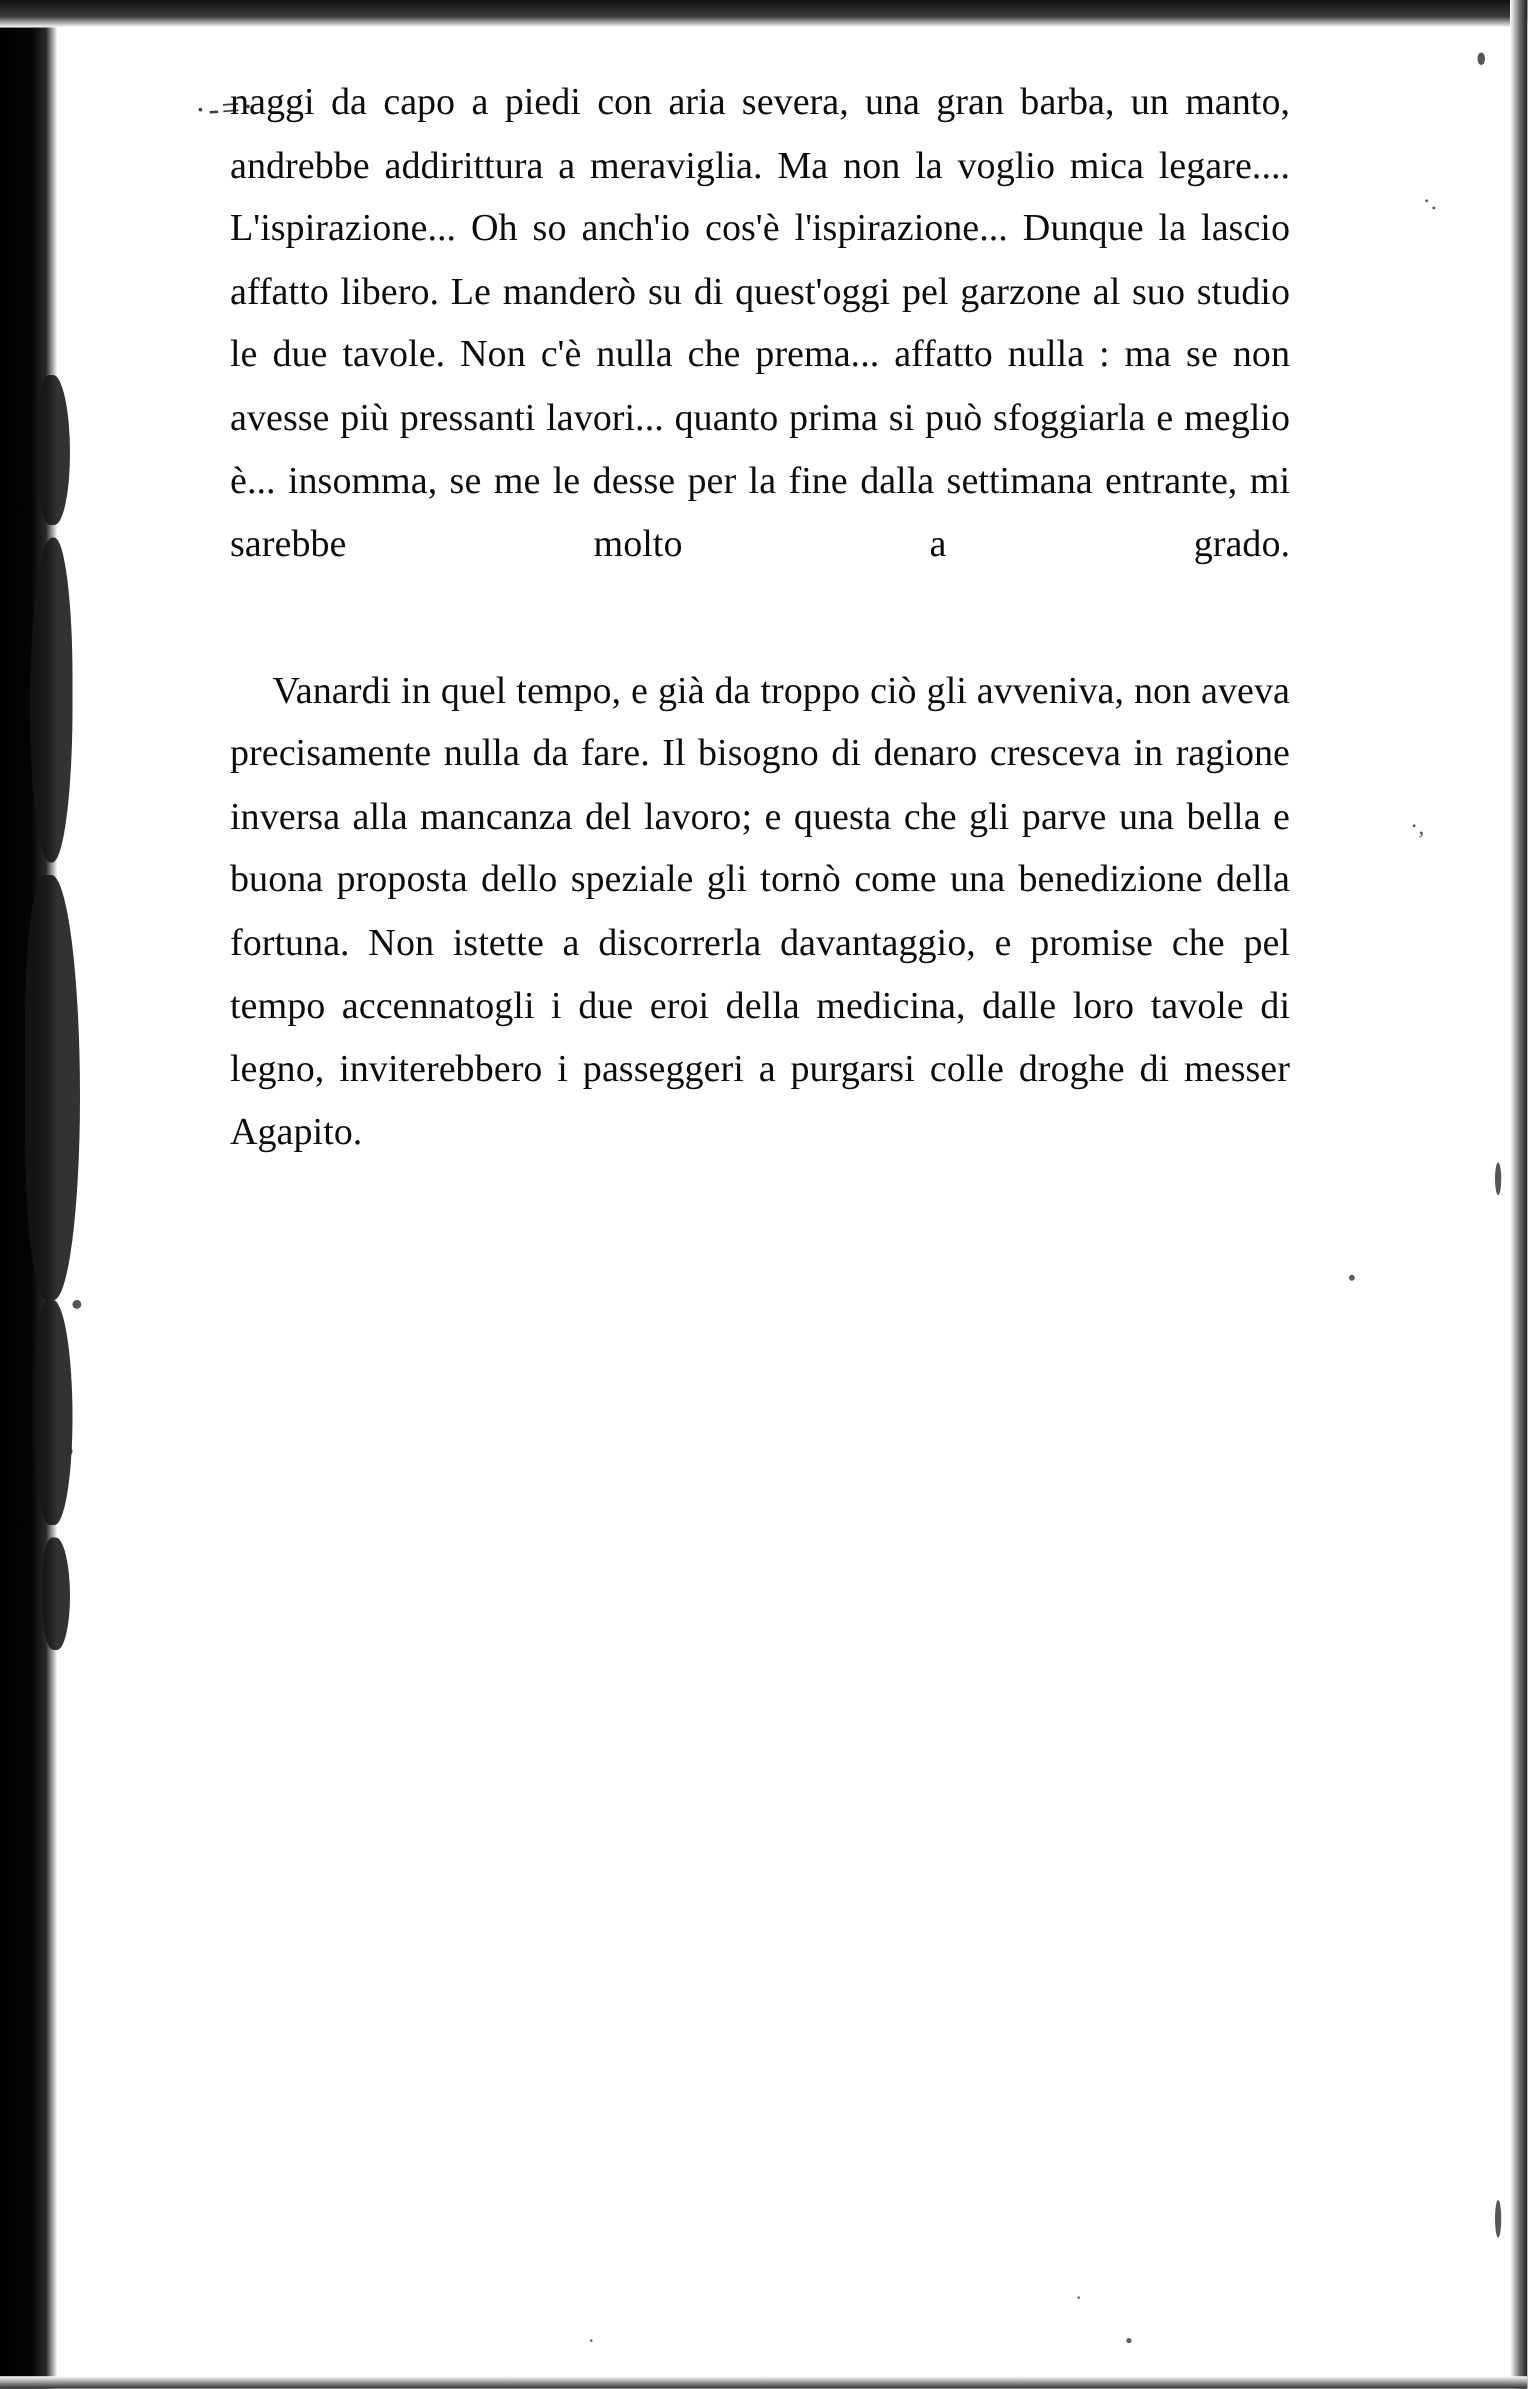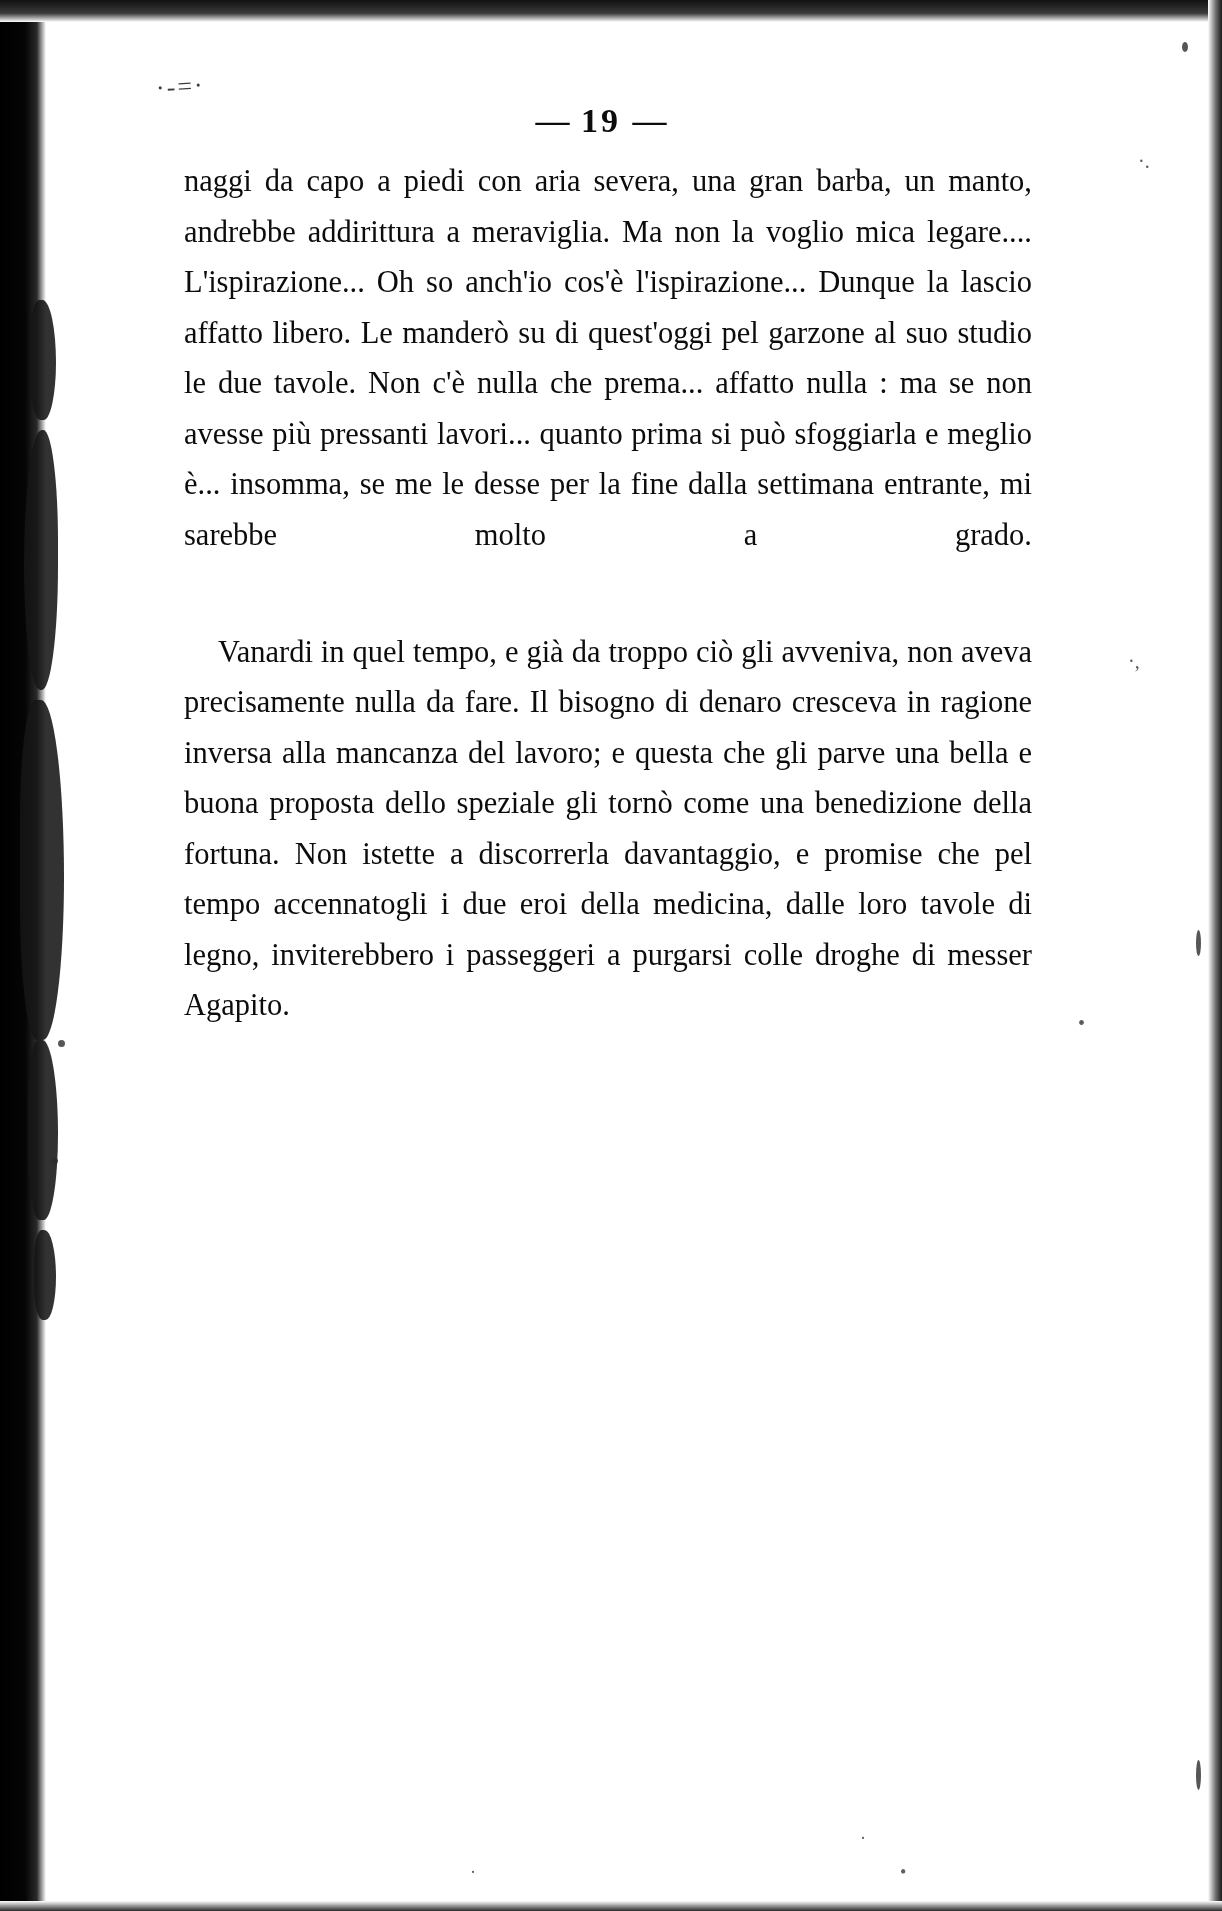--- a/index.html
+++ b/index.html
@@ -161,25 +161,20 @@
   <div class="margin-mark" style="left:1128px; top:650px;">·,</div>
   <div class="margin-mark" style="left:1078px; top:1012px;">•</div>
   <div class="bottom-mark" style="left:470px; top:1862px;">·</div>
   <div class="bottom-mark" style="left:860px; top:1828px;">·</div>
   <div class="bottom-mark" style="left:900px; top:1862px;">•</div>
 
   <div class="page-body">
 
     <div class="corner-mark">·-=·</div>
 
-    <div class="folio">
-      <span class="dash">—</span>
-      <span>19</span>
-      <span class="dash">—</span>
-    </div>
 
     <div class="text-col">
       <p class="para">naggi da capo a piedi con aria severa, una gran barba, un manto, andrebbe addirittura a meraviglia. Ma non la voglio mica legare.... L'ispirazione... Oh so anch'io cos'è l'ispirazione... Dunque la lascio affatto libero. Le manderò su di quest'oggi pel garzone al suo studio le due tavole. Non c'è nulla che prema... affatto nulla : ma se non avesse più pressanti lavori... quanto prima si può sfoggiarla e meglio è... insomma, se me le desse per la fine dalla settimana entrante, mi sarebbe molto a grado.</p>
       <p class="para indent">Vanardi in quel tempo, e già da troppo ciò gli avveniva, non aveva precisamente nulla da fare. Il bisogno di denaro cresceva in ragione inversa alla mancanza del lavoro; e questa che gli parve una bella e buona proposta dello speziale gli tornò come una benedizione della fortuna. Non istette a discorrerla davantaggio, e promise che pel tempo accennatogli i due eroi della medicina, dalle loro tavole di legno, inviterebbero i passeggeri a purgarsi colle droghe di messer Agapito.</p>
     </div>
 
   </div>
 </div>
 
 </body></html>

